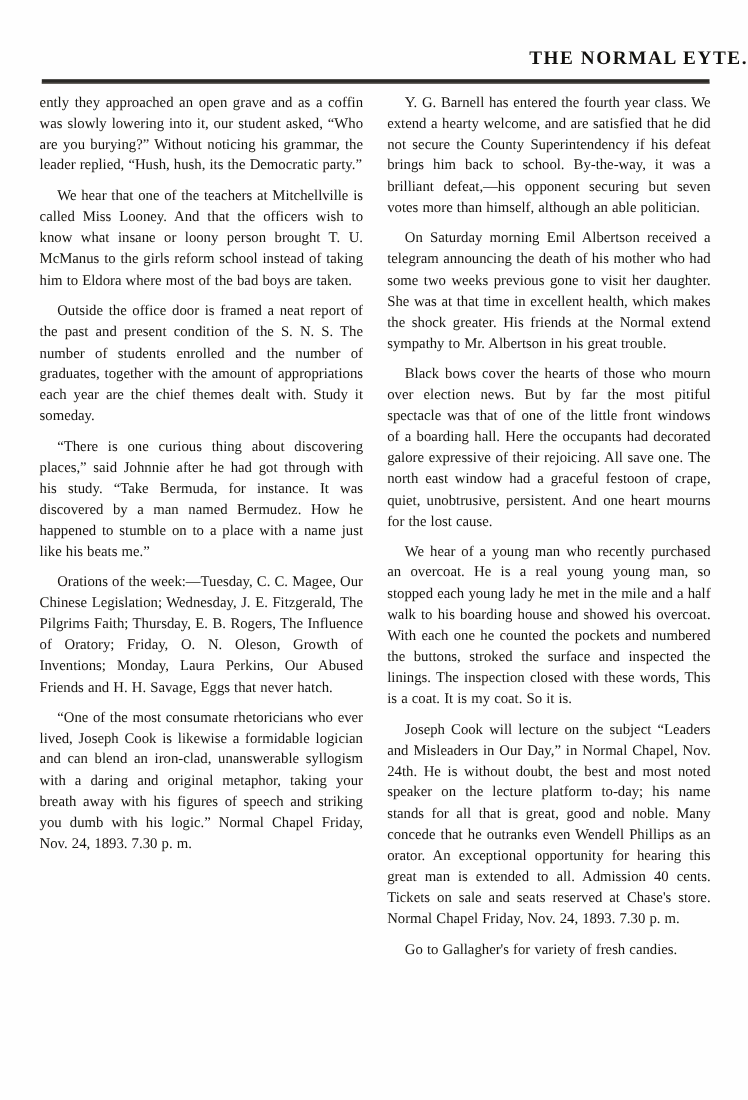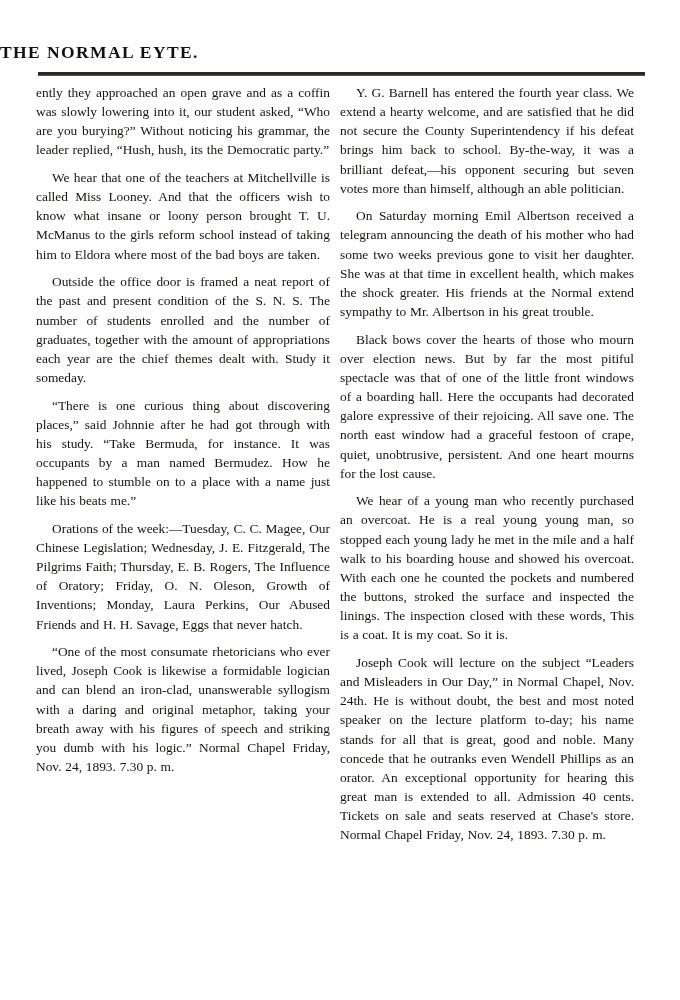--- a/index.html
+++ b/index.html
@@ -22,21 +22,21 @@
     inset: 0;
     background: #fefefe;
   }
 
   
   .masthead {
     position: absolute;
     top: 44px;
     left: 0;
     width: 680px;
-    text-align: left;
+    text-align: right;
   }
   .masthead-title {
     font-family: "Liberation Serif", "DejaVu Serif", serif;
     font-weight: bold;
     font-size: 17.5px;
     letter-spacing: 1.4px;
     color: #131210;
     line-height: 1;
     white-space: nowrap;
   }
@@ -52,21 +52,21 @@
     opacity: .93;
   }
 
   
   .columns {
     position: absolute;
     top: 83px;
     left: 36px;
     width: 611px;
     display: flex;
-    gap: 10px;
+    gap: 22px;
   }
   .col {
     width: 294px;
     flex: 0 0 294px;
   }
 
   p.para {
     margin: 0 0 0 0;
     text-indent: 16px;
     text-align: justify;
@@ -97,26 +97,27 @@
     <div class="masthead-title">THE NORMAL EYTE.</div>
   </div>
 
   <div class="rule"></div>
 
   <div class="columns">
     <div class="col" id="left-col">
         <p class="para cont">ently they approached an open grave and as a coffin was slowly lowering into it, our student asked, “Who are you burying?” Without noticing his grammar, the leader replied, “Hush, hush, its the Democratic party.”</p>
         <p class="para">We hear that one of the teachers at Mitchellville is called Miss Looney. And that the officers wish to know what insane or loony person brought T. U. McManus to the girls reform school instead of taking him to Eldora where most of the bad boys are taken.</p>
         <p class="para">Outside the office door is framed a neat report of the past and present condition of the S. N. S. The number of students enrolled and the number of graduates, together with the amount of appropriations each year are the chief themes dealt with. Study it someday.</p>
-        <p class="para">“There is one curious thing about discovering places,” said Johnnie after he had got through with his study. “Take Bermuda, for instance. It was occupants by a man named Bermudez. How he happened to stumble on to a place with a name just like his beats me.”</p>
+        <p class="para">“There is one curious thing about discovering places,” said Johnnie after he had got through with his study. “Take Bermuda, for instance. It was discovered by a man named Bermudez. How he happened to stumble on to a place with a name just like his beats me.”</p>
         <p class="para">Orations of the week:—Tuesday, C. C. Magee, Our Chinese Legislation; Wednesday, J. E. Fitzgerald, The Pilgrims Faith; Thursday, E. B. Rogers, The Influence of Oratory; Friday, O. N. Oleson, Growth of Inventions; Monday, Laura Perkins, Our Abused Friends and H. H. Savage, Eggs that never hatch.</p>
         <p class="para">“One of the most consumate rhetoricians who ever lived, Joseph Cook is likewise a formidable logician and can blend an iron-clad, unanswerable syllogism with a daring and original metaphor, taking your breath away with his figures of speech and striking you dumb with his logic.” Normal Chapel Friday, Nov. 24, 1893. 7.30 p. m.</p>
       </div>
     <div class="col" id="right-col">
         <p class="para">Y. G. Barnell has entered the fourth year class. We extend a hearty welcome, and are satisfied that he did not secure the County Superintendency if his defeat brings him back to school. By-the-way, it was a brilliant defeat,—his opponent securing but seven votes more than himself, although an able politician.</p>
         <p class="para">On Saturday morning Emil Albertson received a telegram announcing the death of his mother who had some two weeks previous gone to visit her daughter. She was at that time in excellent health, which makes the shock greater. His friends at the Normal extend sympathy to Mr. Albertson in his great trouble.</p>
         <p class="para">Black bows cover the hearts of those who mourn over election news. But by far the most pitiful spectacle was that of one of the little front windows of a boarding hall. Here the occupants had decorated galore expressive of their rejoicing. All save one. The north east window had a graceful festoon of crape, quiet, unobtrusive, persistent. And one heart mourns for the lost cause.</p>
         <p class="para">We hear of a young man who recently purchased an overcoat. He is a real young young man, so stopped each young lady he met in the mile and a half walk to his boarding house and showed his overcoat. With each one he counted the pockets and numbered the buttons, stroked the surface and inspected the linings. The inspection closed with these words, This is a coat. It is my coat. So it is.</p>
         <p class="para">Joseph Cook will lecture on the subject “Leaders and Misleaders in Our Day,” in Normal Chapel, Nov. 24th. He is without doubt, the best and most noted speaker on the lecture platform to-day; his name stands for all that is great, good and noble. Many concede that he outranks even Wendell Phillips as an orator. An exceptional opportunity for hearing this great man is extended to all. Admission 40 cents. Tickets on sale and seats reserved at Chase's store. Normal Chapel Friday, Nov. 24, 1893. 7.30 p. m.</p>
+        <p class="para">Go to Gallagher's for variety of fresh candies.</p>
       </div>
   </div>
 
 </div>
 
 </body></html>

